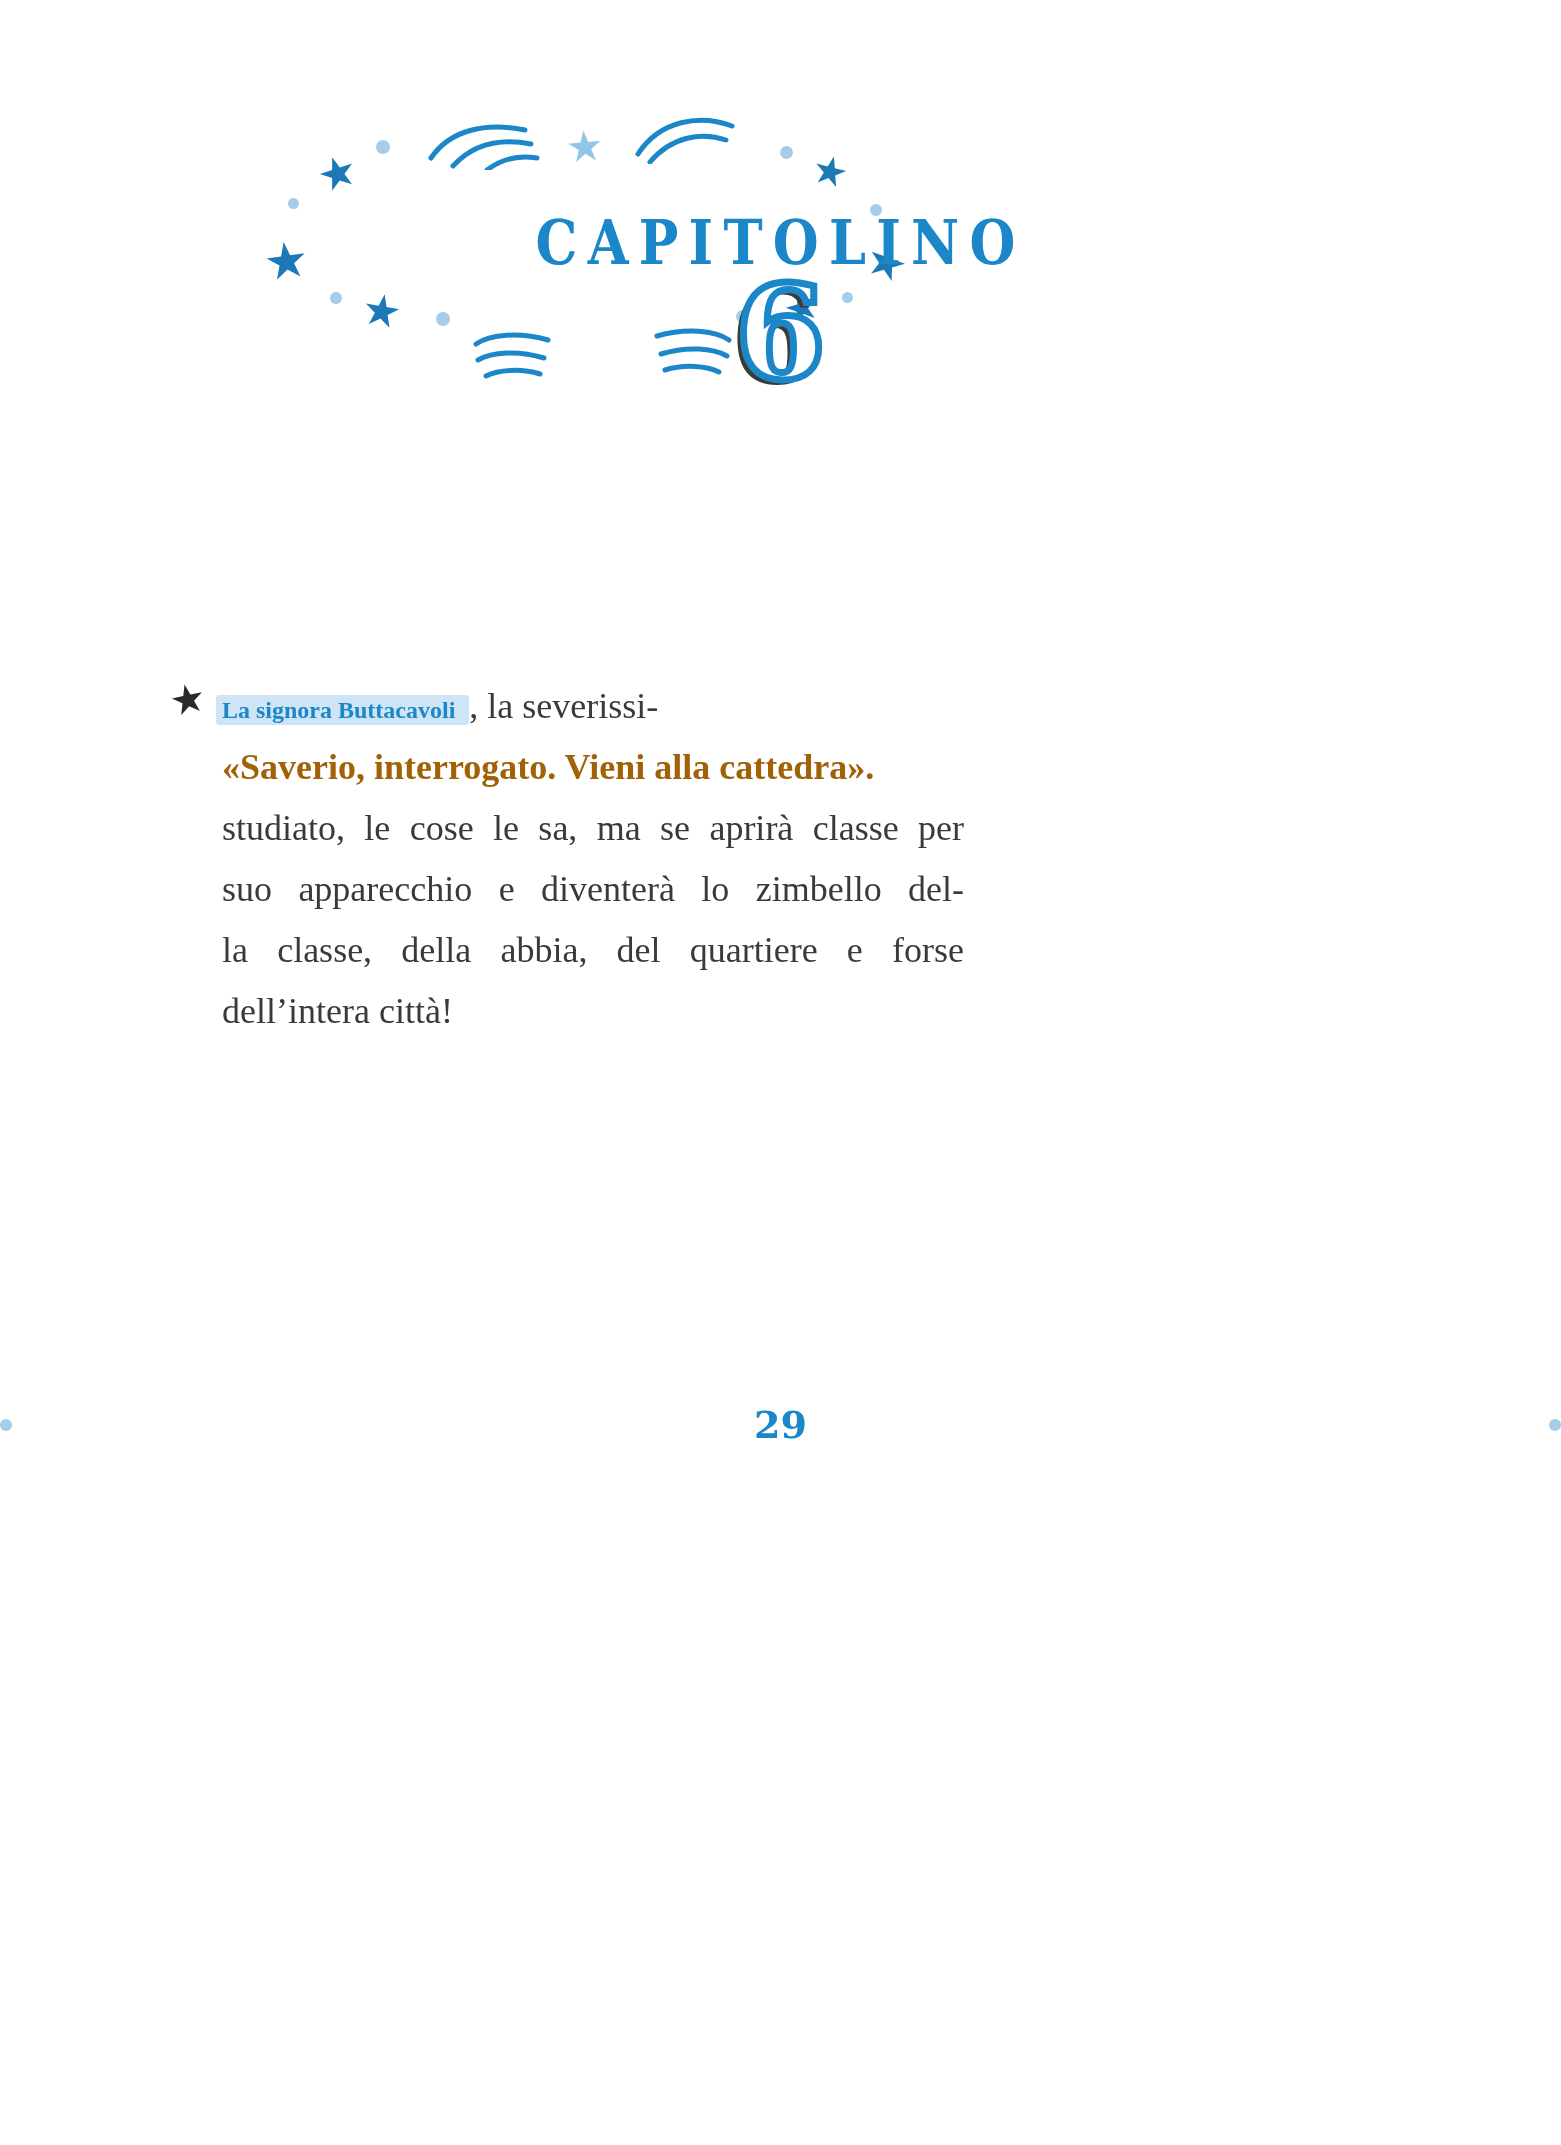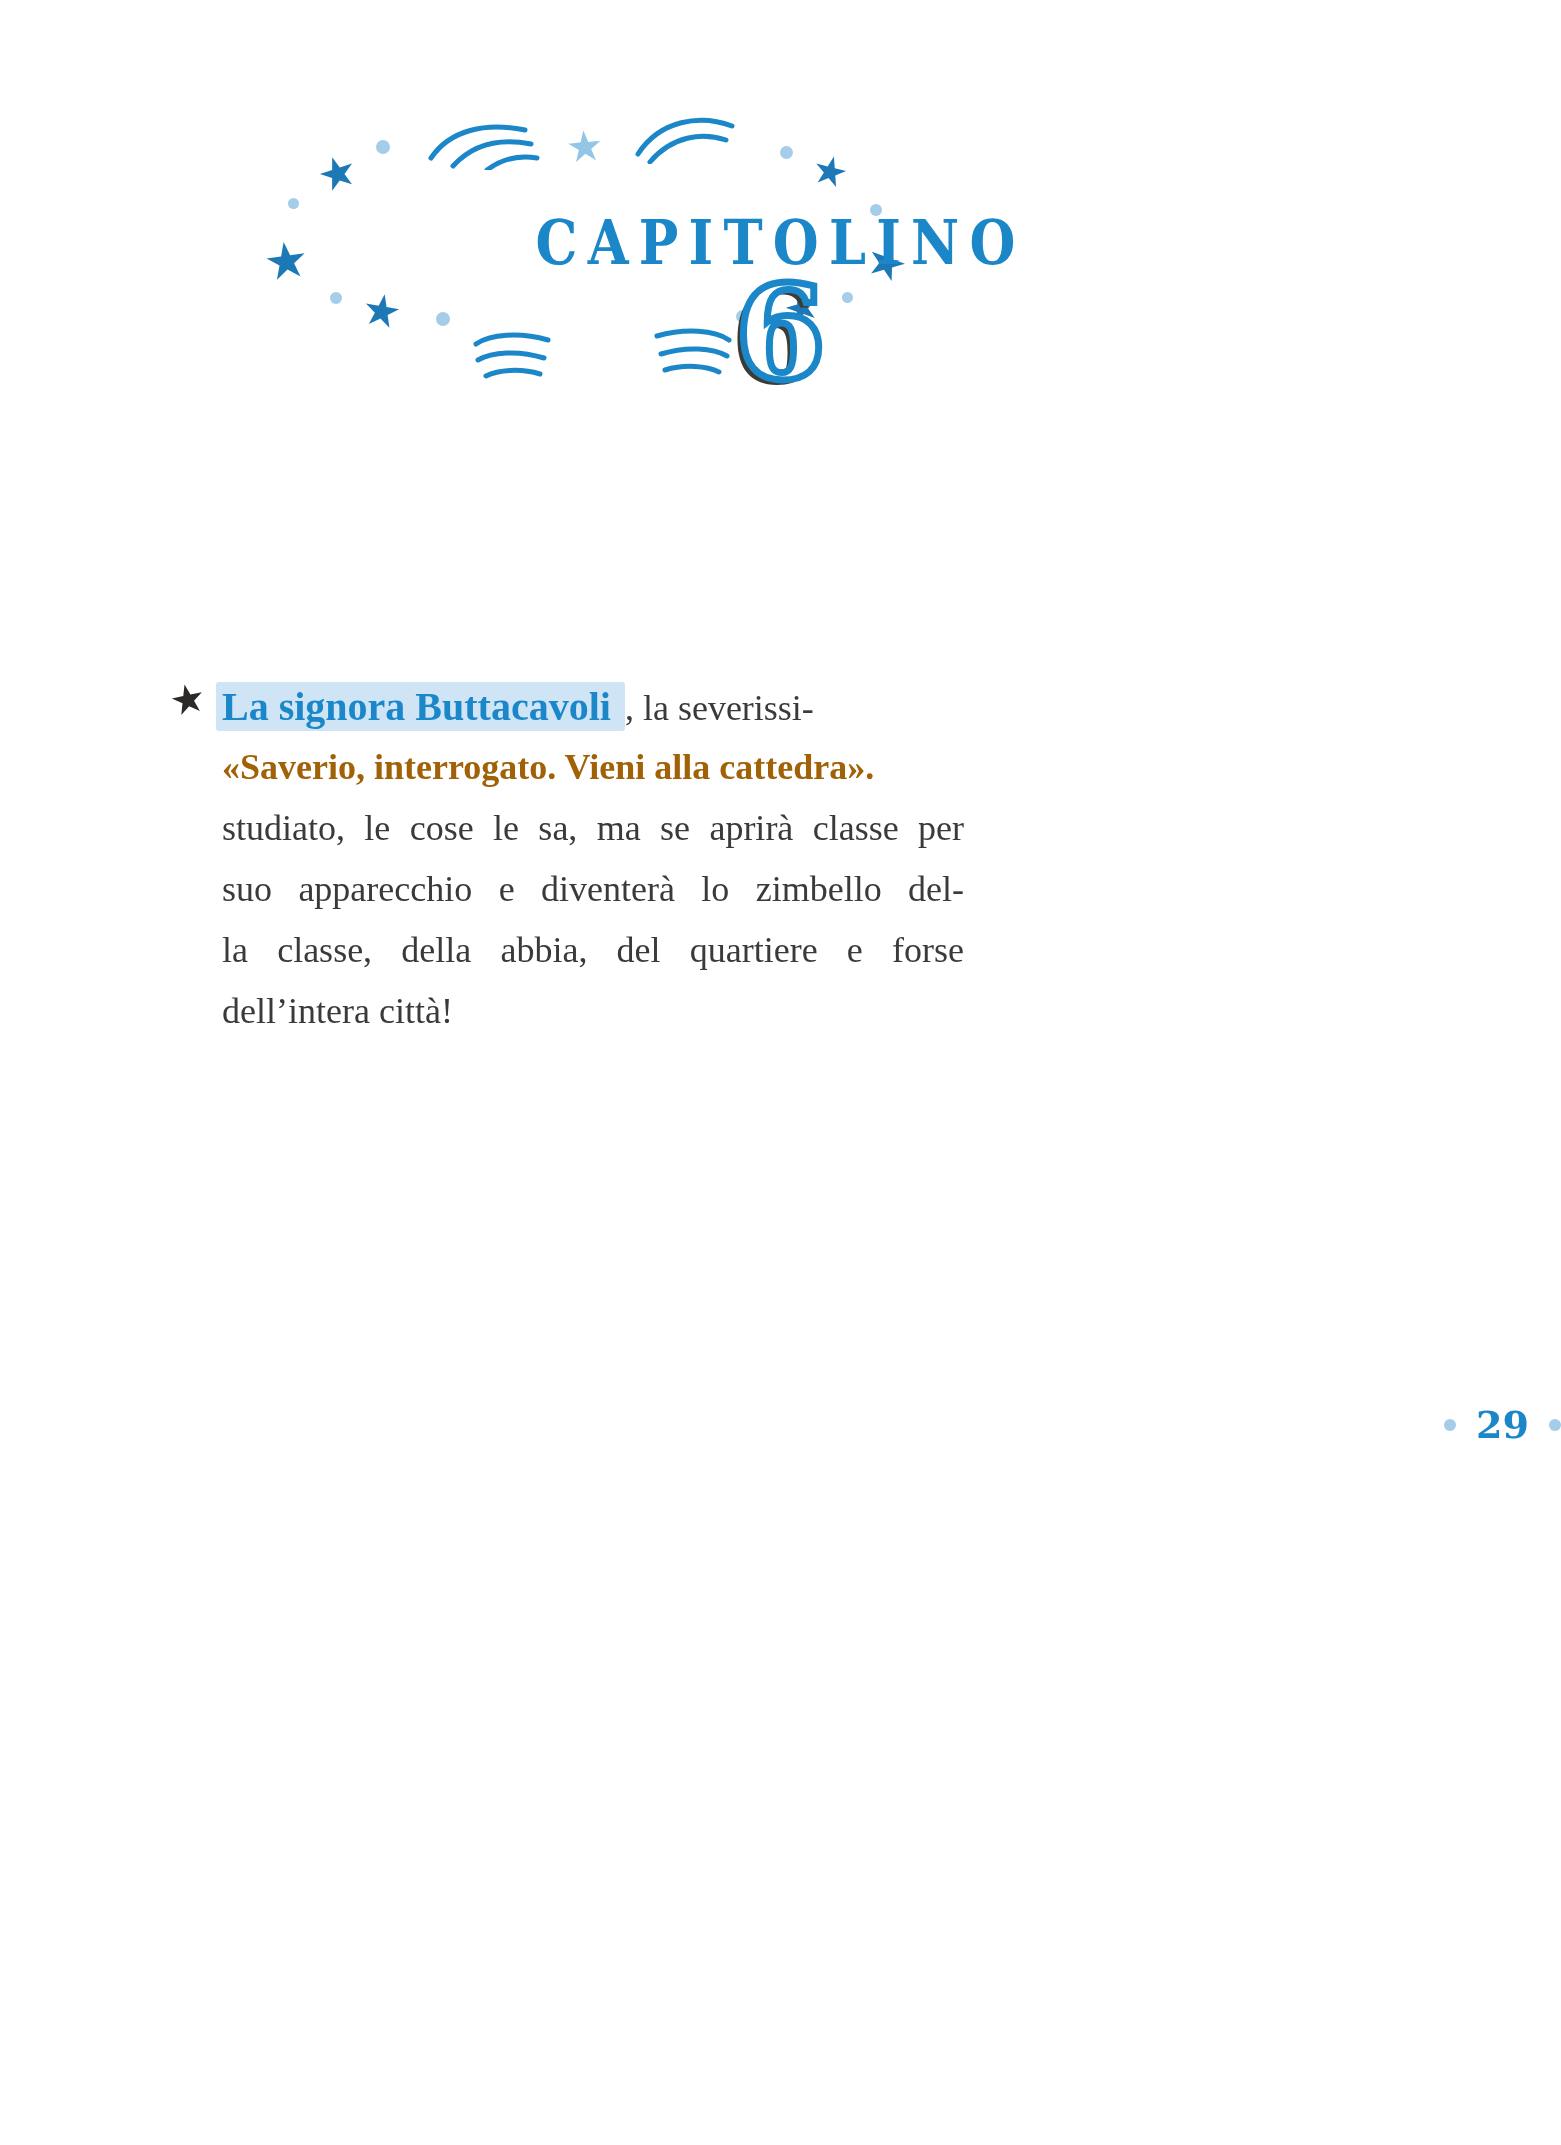--- a/index.html
+++ b/index.html
@@ -68,42 +68,42 @@
     font-size: 36px;
     line-height: 61px;
   }
   .line { height: 61px; white-space: nowrap; }
   .line.wrapok { white-space: normal; }
   .just { text-align: justify; text-align-last: justify; white-space: normal; }
   .bold { font-weight: 700; color: #a16207; }
   .lead-strong {
     color: #1b87c9;
     font-weight: 700;
-    font-size: 40px;
+    font-size: 24px;
     background: #cfe4f4;
     padding: 2px 14px 2px 6px;
     margin-left: -6px;
     border-radius: 3px;
   }
   .bullet-star {
     position: absolute;
     left: 170px; top: 680px;
     font-size: 40px;
     line-height: 1;
     color: #2b2a28;
     transform: rotate(-12deg);
   }
 
   
   .footer {
     position: absolute;
     left: 0; right: 0;
     top: 1406px;
     display: flex;
-    justify-content: flex-end;
+    justify-content: space-between;
     align-items: center;
     gap: 20px;
   }
   .footer .fdot {
     width: 12px; height: 12px;
     background: #a5cce8;
     border-radius: 50%;
   }
   .page-num {
     font-family: "DejaVu Serif", serif;

